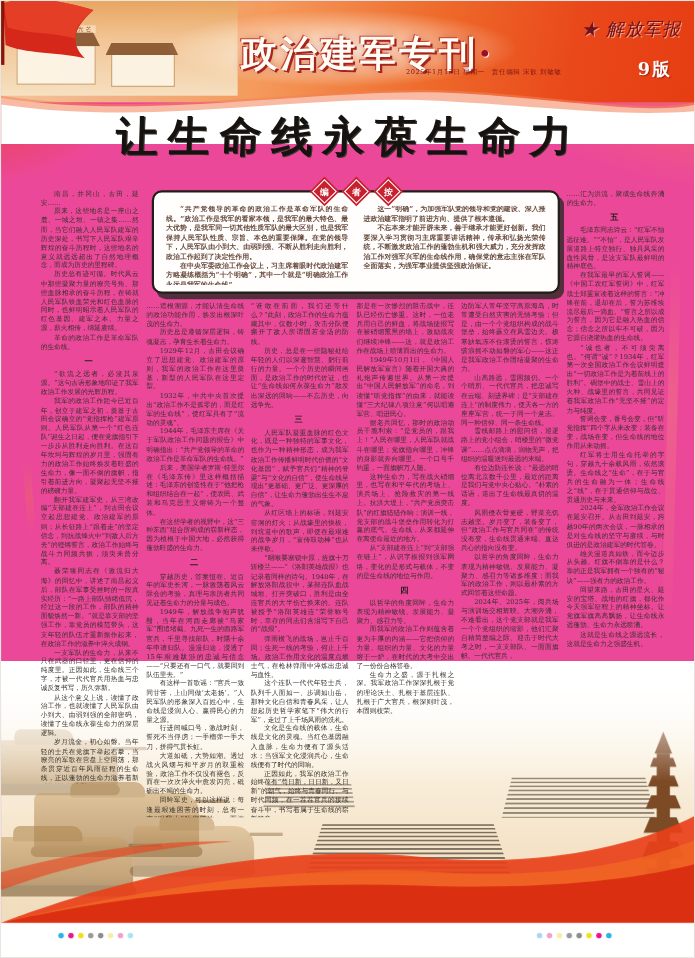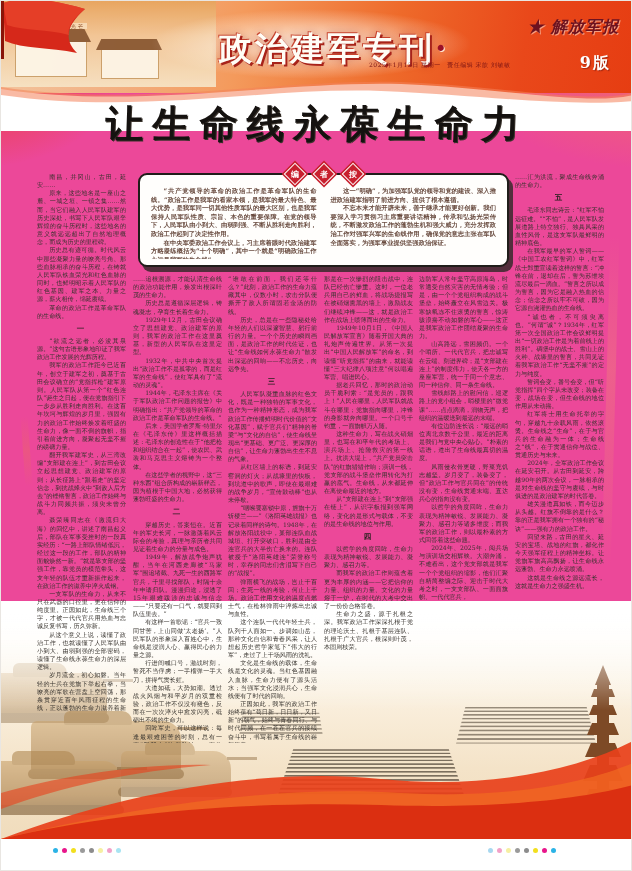--- a/index.html
+++ b/index.html
@@ -17,21 +17,21 @@
   .bldg-roof{position:absolute;background:#8a5a34;clip-path:polygon(0 100%,8% 0,92% 0,100% 100%);}
   .photo-caption{position:absolute;left:26px;top:22px;font-size:5px;letter-spacing:2px;color:#7d3a12;
     background:rgba(255,244,224,.55);padding:0 2px;white-space:nowrap;}
   .flag{position:absolute;left:-4px;top:-2px;width:96px;height:60px;z-index:5;}
   .masthead-title{position:absolute;left:218px;top:26px;font-size:33px;font-weight:bold;letter-spacing:3px;
     color:#fffdf6;text-shadow:2px 2px 0 #a8231a,-1px -1px 0 #c8442e,0 0 8px rgba(150,20,10,.45);white-space:nowrap;}
   .masthead-sep{color:#9c1026;text-shadow:1px 1px 0 #ffe9d8;}
   .masthead-sub{position:absolute;left:414px;top:36px;font-size:19px;font-weight:bold;letter-spacing:7px;
     color:#9c1026;text-shadow:1px 1px 0 #ffd9c0;white-space:nowrap;}
   .dateline{position:absolute;left:368px;top:60px;font-size:6px;color:#7c1414;letter-spacing:.5px;white-space:nowrap;}
-  .paper-logo{position:absolute;right:14px;top:16px;font-size:16px;font-weight:bold;font-style:italic;
+  .paper-logo{position:absolute;right:14px;top:16px;font-size:16px;font-weight:normal;font-style:italic;
     color:#6d1220;letter-spacing:1px;white-space:nowrap;text-shadow:1px 1px 0 rgba(255,220,200,.6);}
   .page-no{position:absolute;right:22px;top:52px;font-size:16px;font-weight:bold;color:#ffffff;
     text-shadow:1px 1px 1px rgba(120,20,10,.6);letter-spacing:2px;}
   .banner-wave{position:absolute;left:0;top:70px;width:632px;height:60px;z-index:4;pointer-events:none;}
   .swoosh-left{position:absolute;left:-30px;top:78px;width:150px;height:90px;z-index:3;
     background:radial-gradient(ellipse at 0% 0%,rgba(232,60,20,.75),rgba(232,60,20,0) 70%);}
   .swoosh-right{position:absolute;right:-40px;top:60px;width:220px;height:110px;z-index:3;
     background:radial-gradient(ellipse at 100% 0%,rgba(245,140,60,.55),rgba(245,140,60,0) 70%);}
 
   

